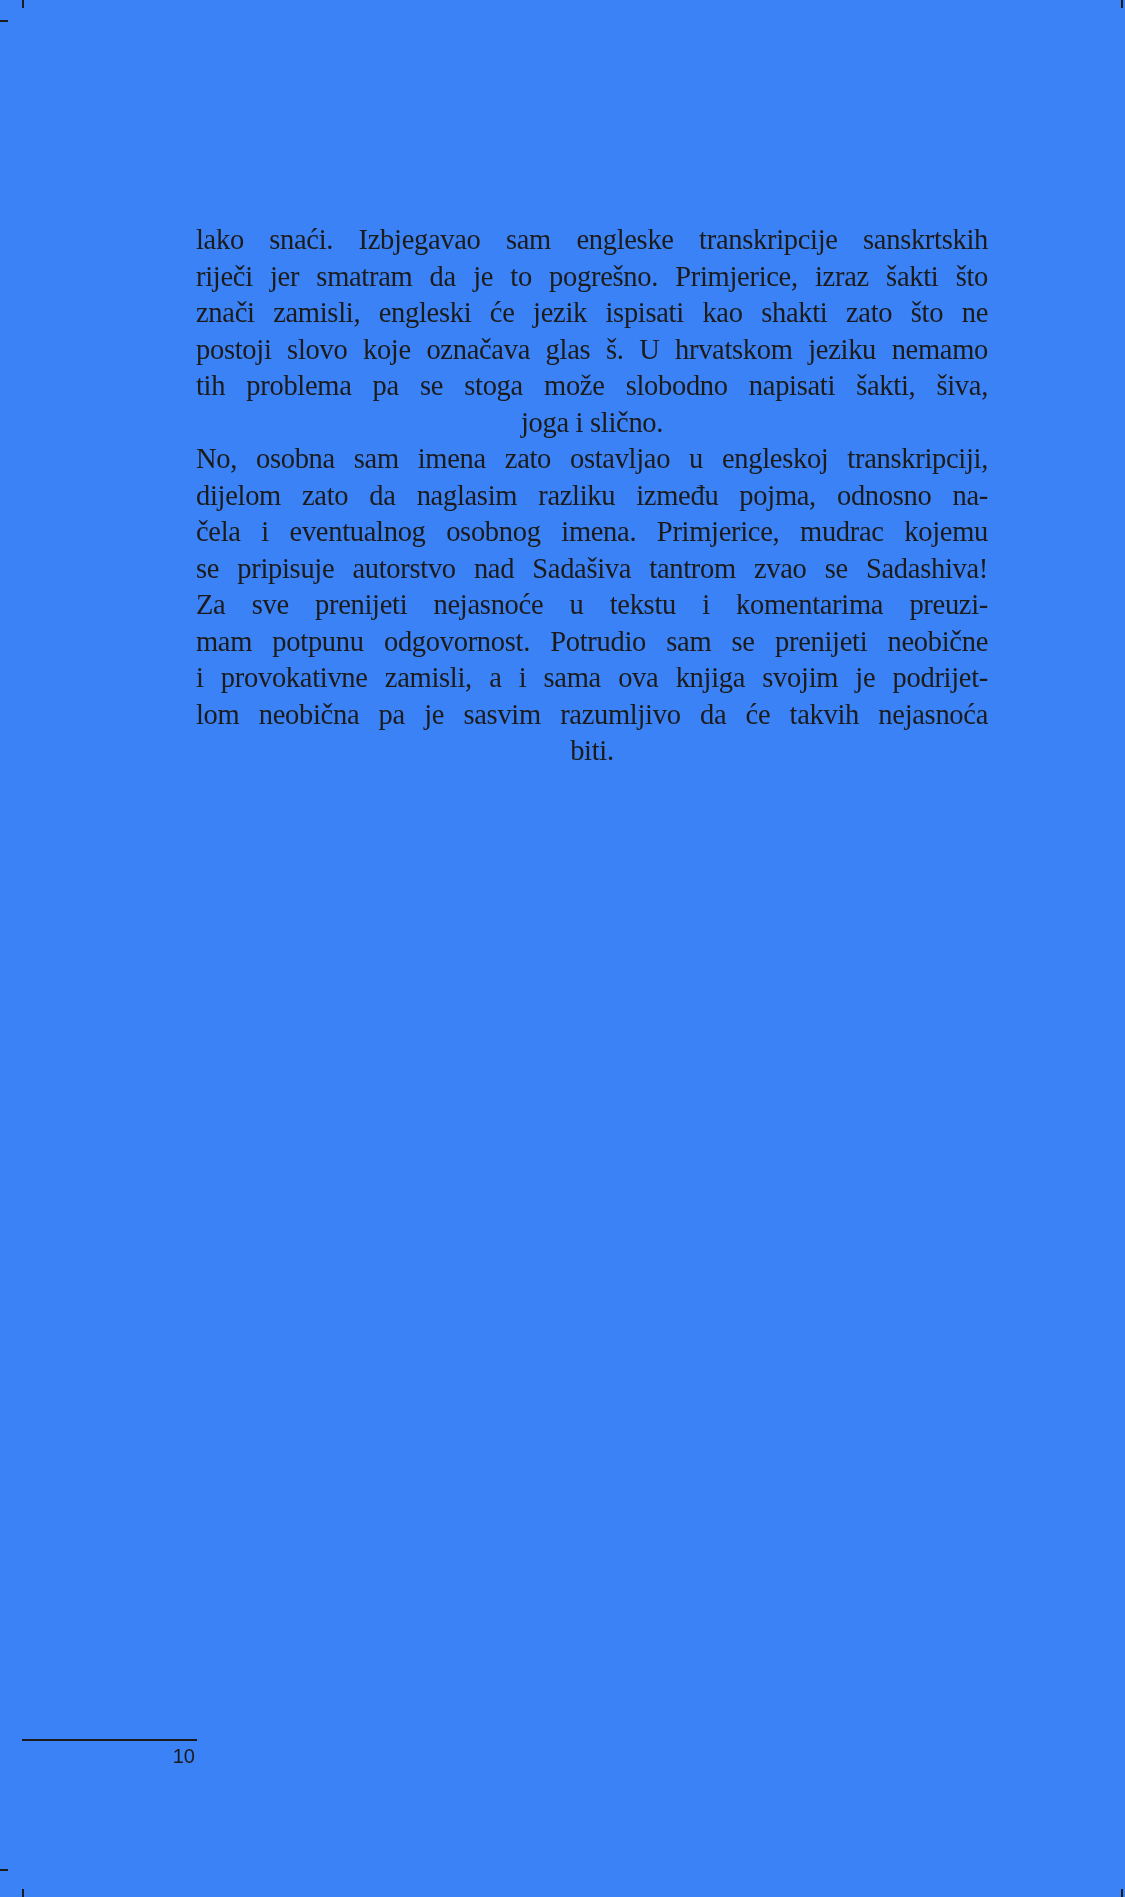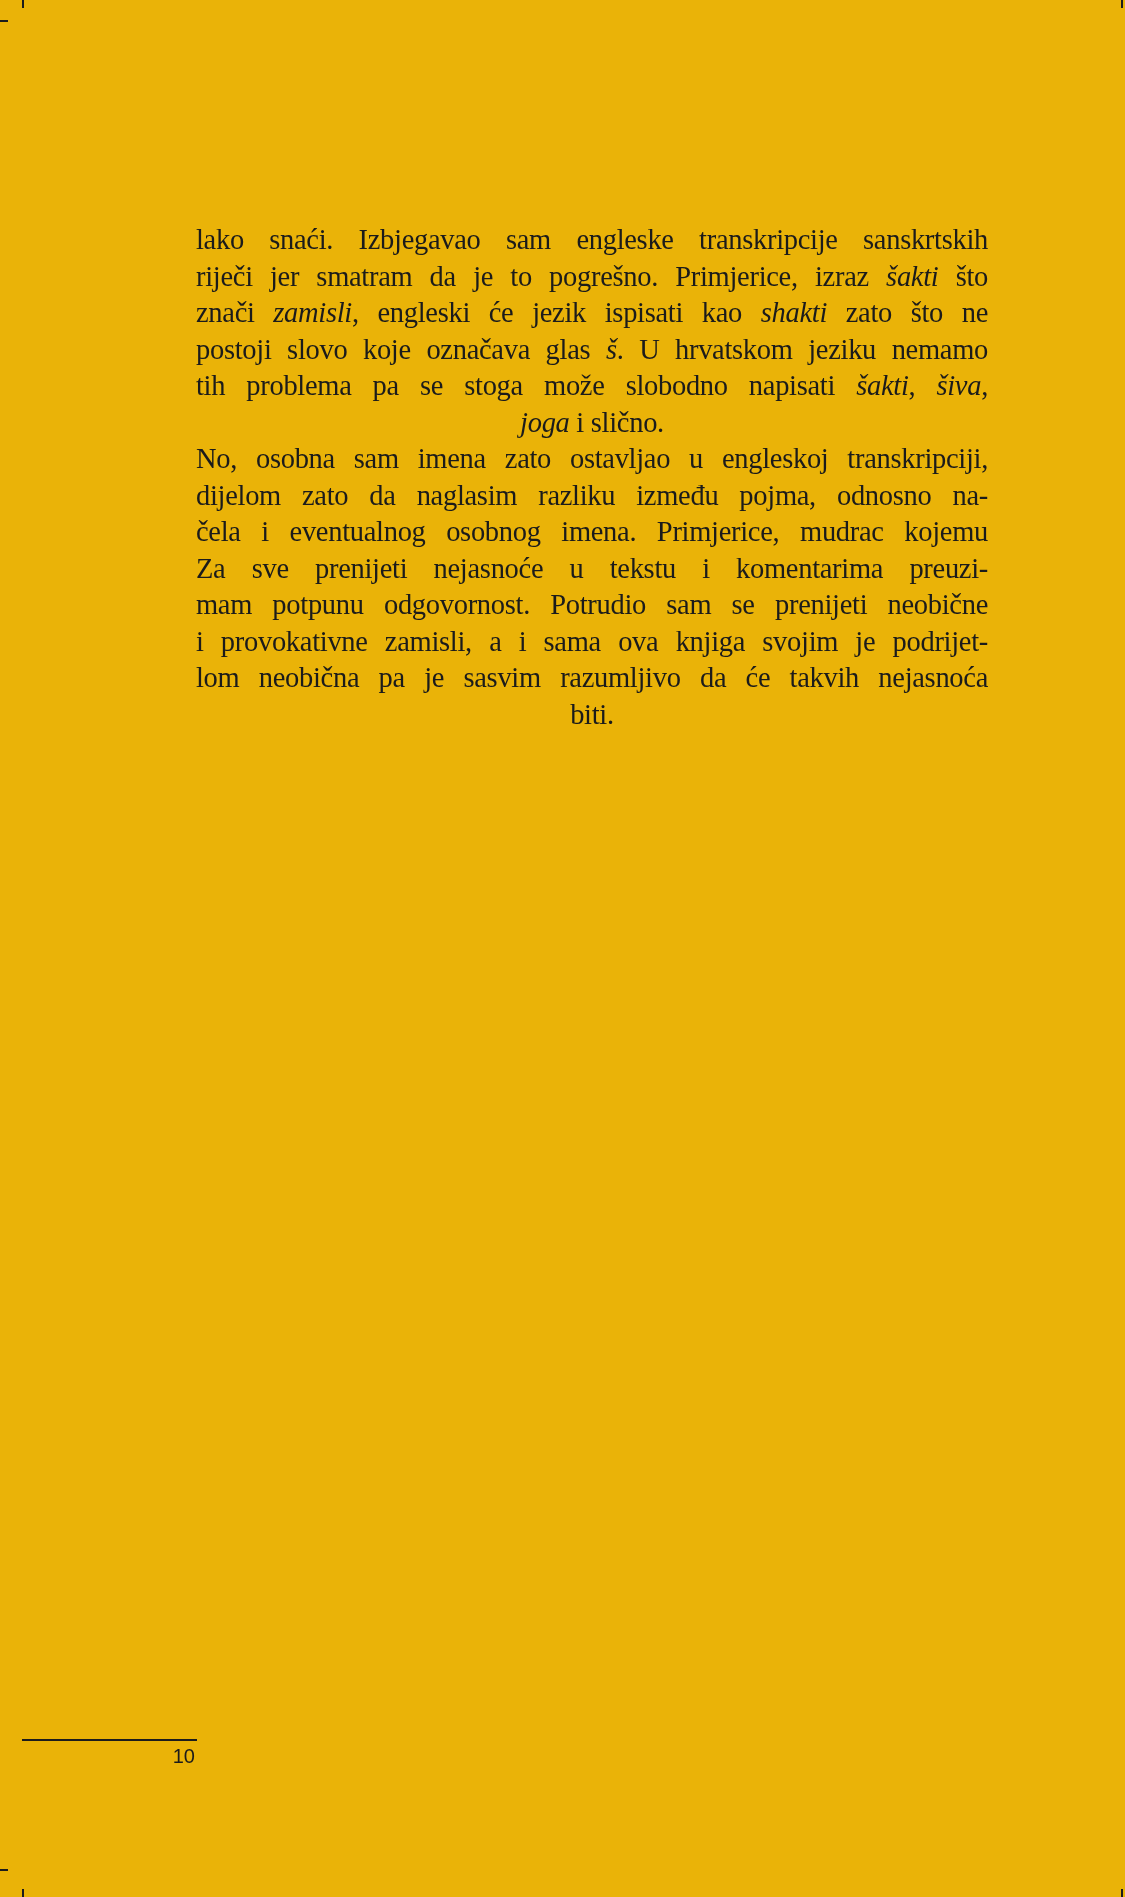--- a/index.html
+++ b/index.html
@@ -5,21 +5,21 @@
   html, body { margin: 0; padding: 0; }
   body {
     width: 1125px;
     height: 1897px;
     background: #ffffff;
     position: relative;
     overflow: hidden;
     font-family: "Liberation Serif", serif;
     color: #1b1b1b;
   }
-  .page { position: absolute; inset: 0; background: #eab308; }
+  .page { position: absolute; inset: 0; background: #3b82f6; }
 
   
   .crop { position: absolute; background: #1c1c1c; }
   .crop.tl-v { left: 22px;   top: 0;       width: 2px; height: 8px; }
   .crop.tl-h { left: 0;      top: 20px;    width: 8px; height: 2px; }
   .crop.tr-v { left: 1121px; top: 0;       width: 2px; height: 8px; }
   .crop.bl-h { left: 0;      top: 1869px;  width: 8px; height: 2px; }
   .crop.bl-v { left: 22px;   top: 1889px;  width: 2px; height: 8px; }
   .crop.br-v { left: 1121px; top: 1889px;  width: 2px; height: 8px; }
 
@@ -29,21 +29,21 @@
     left: 196px;
     top: 222px;
     width: 792px;
     font-size: 28.5px;
     letter-spacing: -0.3px;
     color: #1b1b1b;
   }
   .paragraph + .paragraph { }
   .line { line-height: 36.5px; text-align: center; }
   .line.justify { text-align: justify; text-align-last: justify; text-justify: inter-word; }
-  .it { font-style: italic; }
+  .it { }
   .rm { font-style: normal; }
 
   
   .footer-rule {
     position: absolute;
     left: 22px;
     top: 1739px;
     width: 175px;
     height: 2px;
     background: #1c1c1c;
@@ -77,20 +77,21 @@
         <div class="line justify"><span class="rm">riječi jer smatram da je to pogrešno. Primjerice, izraz </span><span class="it">šakti</span><span class="rm"> što</span></div>
         <div class="line justify"><span class="rm">znači </span><span class="it">zamisli</span><span class="rm">, engleski će jezik ispisati kao </span><span class="it">shakti</span><span class="rm"> zato što ne</span></div>
         <div class="line justify"><span class="rm">postoji slovo koje označava glas </span><span class="it">š</span><span class="rm">. U hrvatskom jeziku nemamo</span></div>
         <div class="line justify"><span class="rm">tih problema pa se stoga može slobodno napisati </span><span class="it">šakti</span><span class="rm">, </span><span class="it">šiva</span><span class="rm">,</span></div>
         <div class="line"><span class="it">joga</span><span class="rm"> i slično.</span></div>
       </div>
       <div class="paragraph">
         <div class="line justify"><span class="rm">No, osobna sam imena zato ostavljao u engleskoj transkripciji,</span></div>
         <div class="line justify"><span class="rm">dijelom zato da naglasim razliku između pojma, odnosno na-</span></div>
         <div class="line justify"><span class="rm">čela i eventualnog osobnog imena. Primjerice, mudrac kojemu</span></div>
+        <div class="line justify"><span class="rm">se pripisuje autorstvo nad </span><span class="it">Sadašiva tantrom</span><span class="rm"> zvao se </span><span class="it">Sadashiva</span><span class="rm">!</span></div>
       </div>
       <div class="paragraph">
         <div class="line justify"><span class="rm">Za sve prenijeti nejasnoće u tekstu i komentarima preuzi-</span></div>
         <div class="line justify"><span class="rm">mam potpunu odgovornost. Potrudio sam se prenijeti neobične</span></div>
         <div class="line justify"><span class="rm">i provokativne zamisli, a i sama ova knjiga svojim je podrijet-</span></div>
         <div class="line justify"><span class="rm">lom neobična pa je sasvim razumljivo da će takvih nejasnoća</span></div>
         <div class="line"><span class="rm">biti.</span></div>
       </div>
     </main>
 

